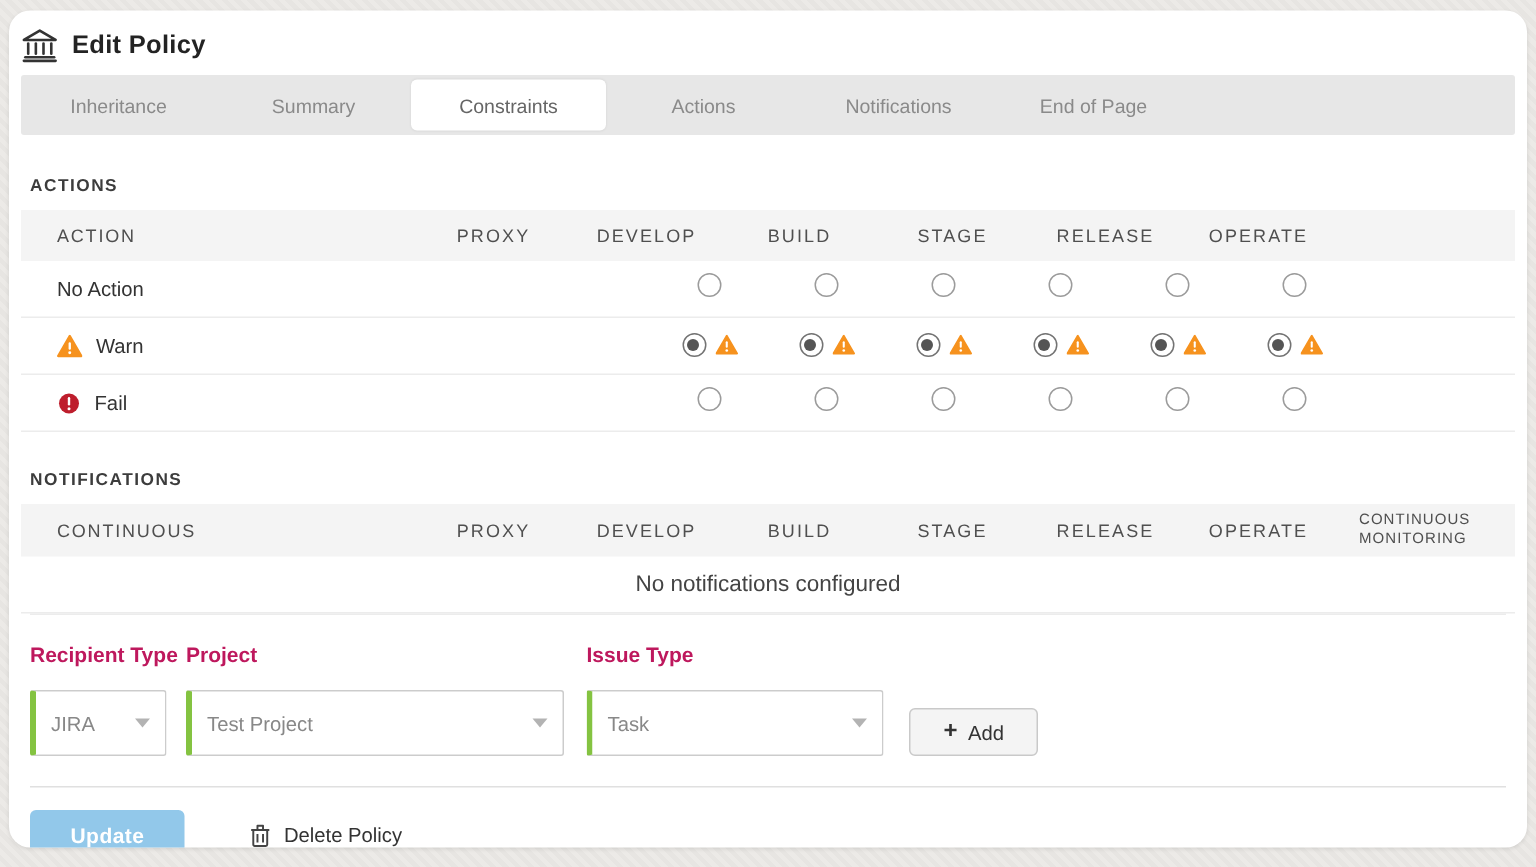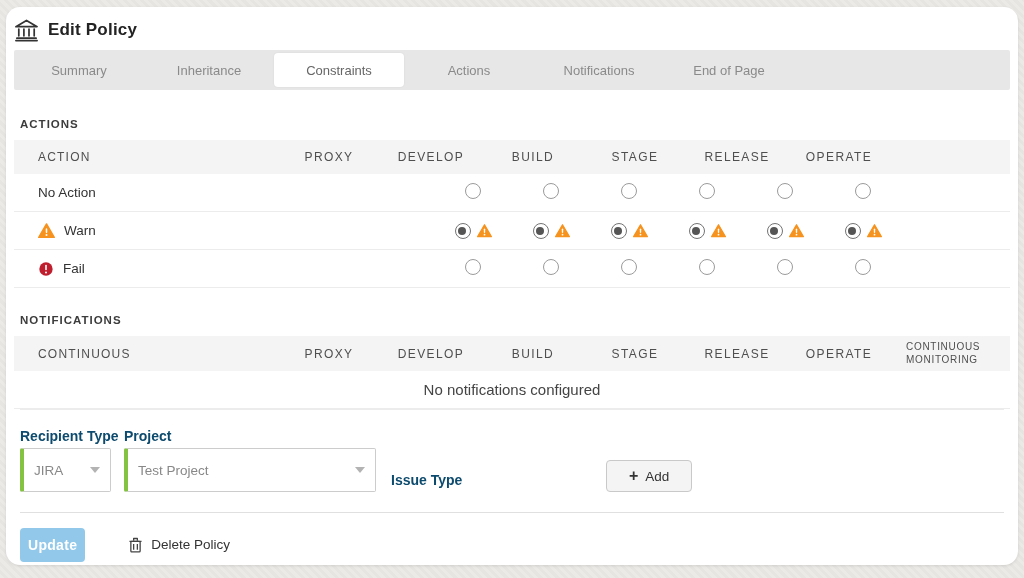--- a/index.html
+++ b/index.html
@@ -52,36 +52,36 @@
   
   .cell-inner { display:inline-flex; align-items:center; gap:6px; vertical-align:middle; }
   .radio { width:16px; height:16px; border-radius:50%; border:1.5px solid #9b9b9b; background:#fff; display:inline-block; }
   .radio.checked { border-color:#737373; position:relative; }
   .radio.checked::after { content:''; position:absolute; left:2.5px; top:2.5px; width:8px; height:8px;
                           border-radius:50%; background:#555; }
 
   
   .form-area { border-top:1px solid #ececec; margin:0 6px; padding:18px 0 20px 0; display:flex; align-items:flex-end; }
   .form-col { display:flex; flex-direction:column; }
-  .form-label { font-size:14px; font-weight:bold; color:#0c4a6e; margin-bottom:4px; white-space:nowrap; }
+  .form-label { font-size:14px; font-weight:bold; color:#be185d; margin-bottom:16px; white-space:nowrap; }
   .select { height:44px; background:#fff; border:1px solid #ccc; border-left:4px solid #84C341;
             border-radius:2px; display:flex; align-items:center; justify-content:space-between;
             padding:0 10px; cursor:pointer; }
   .select-value { font-size:13.5px; color:#888; }
   .caret { width:0; height:0; border-left:5px solid transparent; border-right:5px solid transparent;
            border-top:6px solid #b3b3b3; margin-left:12px; }
   .add-btn { height:32px; padding:0 22px; background:#f4f4f4; border:1px solid #c9c9c9; border-radius:4px;
              font-size:13.5px; color:#333; display:inline-flex; align-items:center; gap:7px; cursor:pointer;
              font-family:"Liberation Sans", sans-serif; }
   .add-plus { font-size:16px; font-weight:bold; color:#333; line-height:1; }
 
   
   .footer { border-top:1px solid #e0e0e0; margin:0 6px; padding:15px 0; display:flex; align-items:center; }
   .update-btn { background:#92C8EA; color:#fff; font-weight:bold; font-size:14px; border:none;
-                border-radius:4px; padding:9px 8px; cursor:pointer; letter-spacing:0.3px;
+                border-radius:4px; padding:9px 27px; cursor:pointer; letter-spacing:0.3px;
                 font-family:"Liberation Sans", sans-serif; }
   .delete-link { display:inline-flex; align-items:flex-start; gap:9px; margin-left:44px;
                  font-size:13.5px; color:#333; cursor:pointer; }
 
   svg { display:block; }
 </style>
 </head>
 <body>
 
 <div class="card">
@@ -97,22 +97,22 @@
           <line x1="21" y1="11" x2="21" y2="18"></line>
           <line x1="3" y1="20.5" x2="23" y2="20.5"></line>
           <line x1="2" y1="23" x2="24" y2="23"></line>
         </g>
       </svg>
     </span>
     <span class="page-title">Edit Policy</span>
   </div>
 
   <div class="tabbar">
+    <div class="tab">Inheritance</div>
     <div class="tab">Summary</div>
-    <div class="tab">Inheritance</div>
     <div class="tab active">Constraints</div>
     <div class="tab">Actions</div>
     <div class="tab">Notifications</div>
     <div class="tab">End of Page</div>
   </div>
 
   <div class="content">
 
     <div class="section-title first">ACTIONS</div>
 
@@ -245,20 +245,24 @@
       </div>
       <div class="form-col" style="width:252px; margin-left:13px;">
         <span class="form-label">Project</span>
         <div class="select">
           <span class="select-value">Test Project</span>
           <span class="caret"></span>
         </div>
       </div>
       <div class="form-col" style="width:198px; margin-left:15px;">
         <span class="form-label">Issue Type</span>
+        <div class="select">
+          <span class="select-value">Task</span>
+          <span class="caret"></span>
+        </div>
       </div>
       <button class="add-btn" style="margin-left:17px;">
         <span class="add-plus">+</span>
         <span>Add</span>
       </button>
     </div>
 
     <div class="footer">
       <button class="update-btn">Update</button>
       <span class="delete-link">

